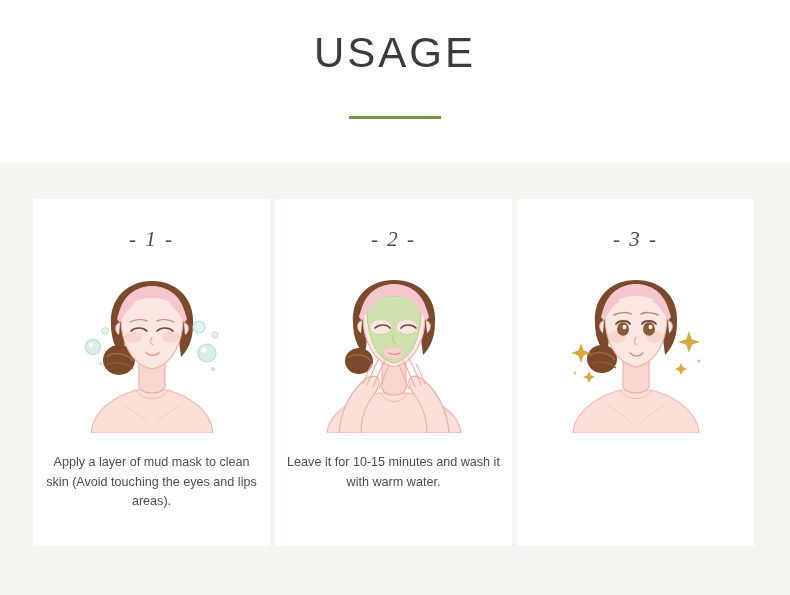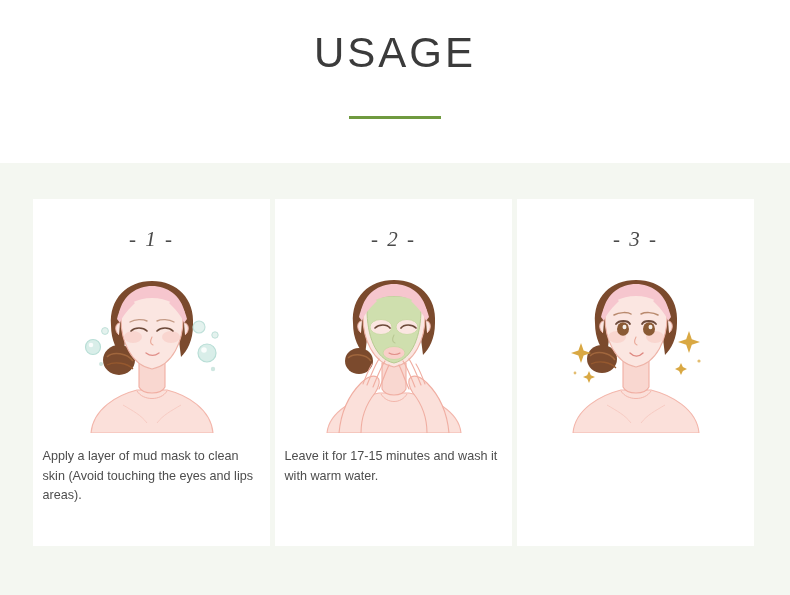--- a/index.html
+++ b/index.html
@@ -77,23 +77,23 @@
   }
 
   .illus-wrap {
     margin-top:12px;
     width:170px; height:168px;
     display:flex; align-items:center; justify-content:center;
   }
   .illus-wrap svg { display:block; }
 
   .caption {
-    margin-top:14px;
+    margin-top:20px;
     width:92%;
-    text-align:left;
+    text-align:center;
     font-family:"Liberation Sans", sans-serif;
     font-size:12.6px;
     line-height:1.55;
     color:#4d4d4d;
   }
 </style>
 </head>
 <body>
 
 <div id="page">
@@ -224,21 +224,21 @@
 
           <path d="M140 168 C138 146, 130 130, 118 118 C112 112, 106 110, 102 112
                    C98 115, 100 122, 104 128 C112 138, 118 152, 118 168 Z" fill="#fbe0da" stroke="#f0aea2" stroke-width="1.1"></path>
           <path d="M112 120 C108 110, 104 100, 100 94" fill="none" stroke="#f0aea2" stroke-width="1.2" stroke-linecap="round"></path>
           <path d="M106 122 C102 112, 98 102, 94 96" fill="none" stroke="#f0aea2" stroke-width="1.2" stroke-linecap="round"></path>
           <path d="M100 124 C96 115, 93 106, 90 100" fill="none" stroke="#f0aea2" stroke-width="1.2" stroke-linecap="round"></path>
           <path d="M116 119 C113 111, 110 104, 107 99" fill="none" stroke="#f0aea2" stroke-width="1.1" stroke-linecap="round"></path>
         </svg>
       </div>
 
-      <div class="caption">Leave it for 17-15 minutes and wash it with warm water.</div>
+      <div class="caption">Leave it for 10-15 minutes and wash it with warm water.</div>
     </div>
 
     <div class="card">
       <div class="step-number">- 3 -</div>
 
       <div class="illus-wrap">
         <svg width="170" height="168" viewBox="0 0 170 168" xmlns="http://www.w3.org/2000/svg">
 
           <path d="M22 168 C24 144, 50 130, 70 125 L100 125 C120 130, 146 144, 148 168 Z" fill="#fbe0da" stroke="#f3b6ab" stroke-width="1.1"></path>
           <path d="M70 126 C76 136, 94 136, 100 126" fill="none" stroke="#f3b6ab" stroke-width="1"></path>

